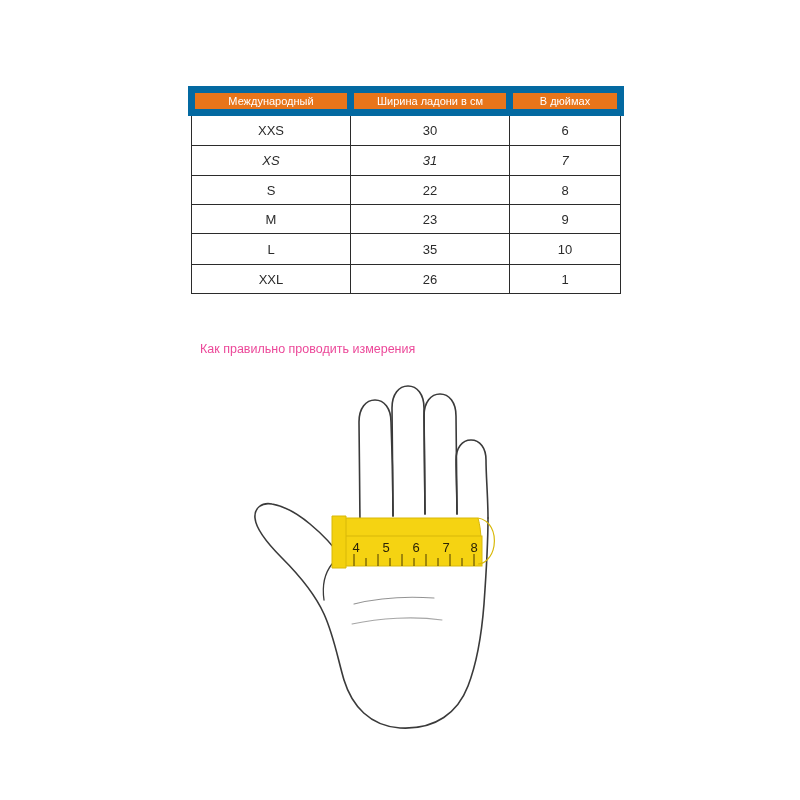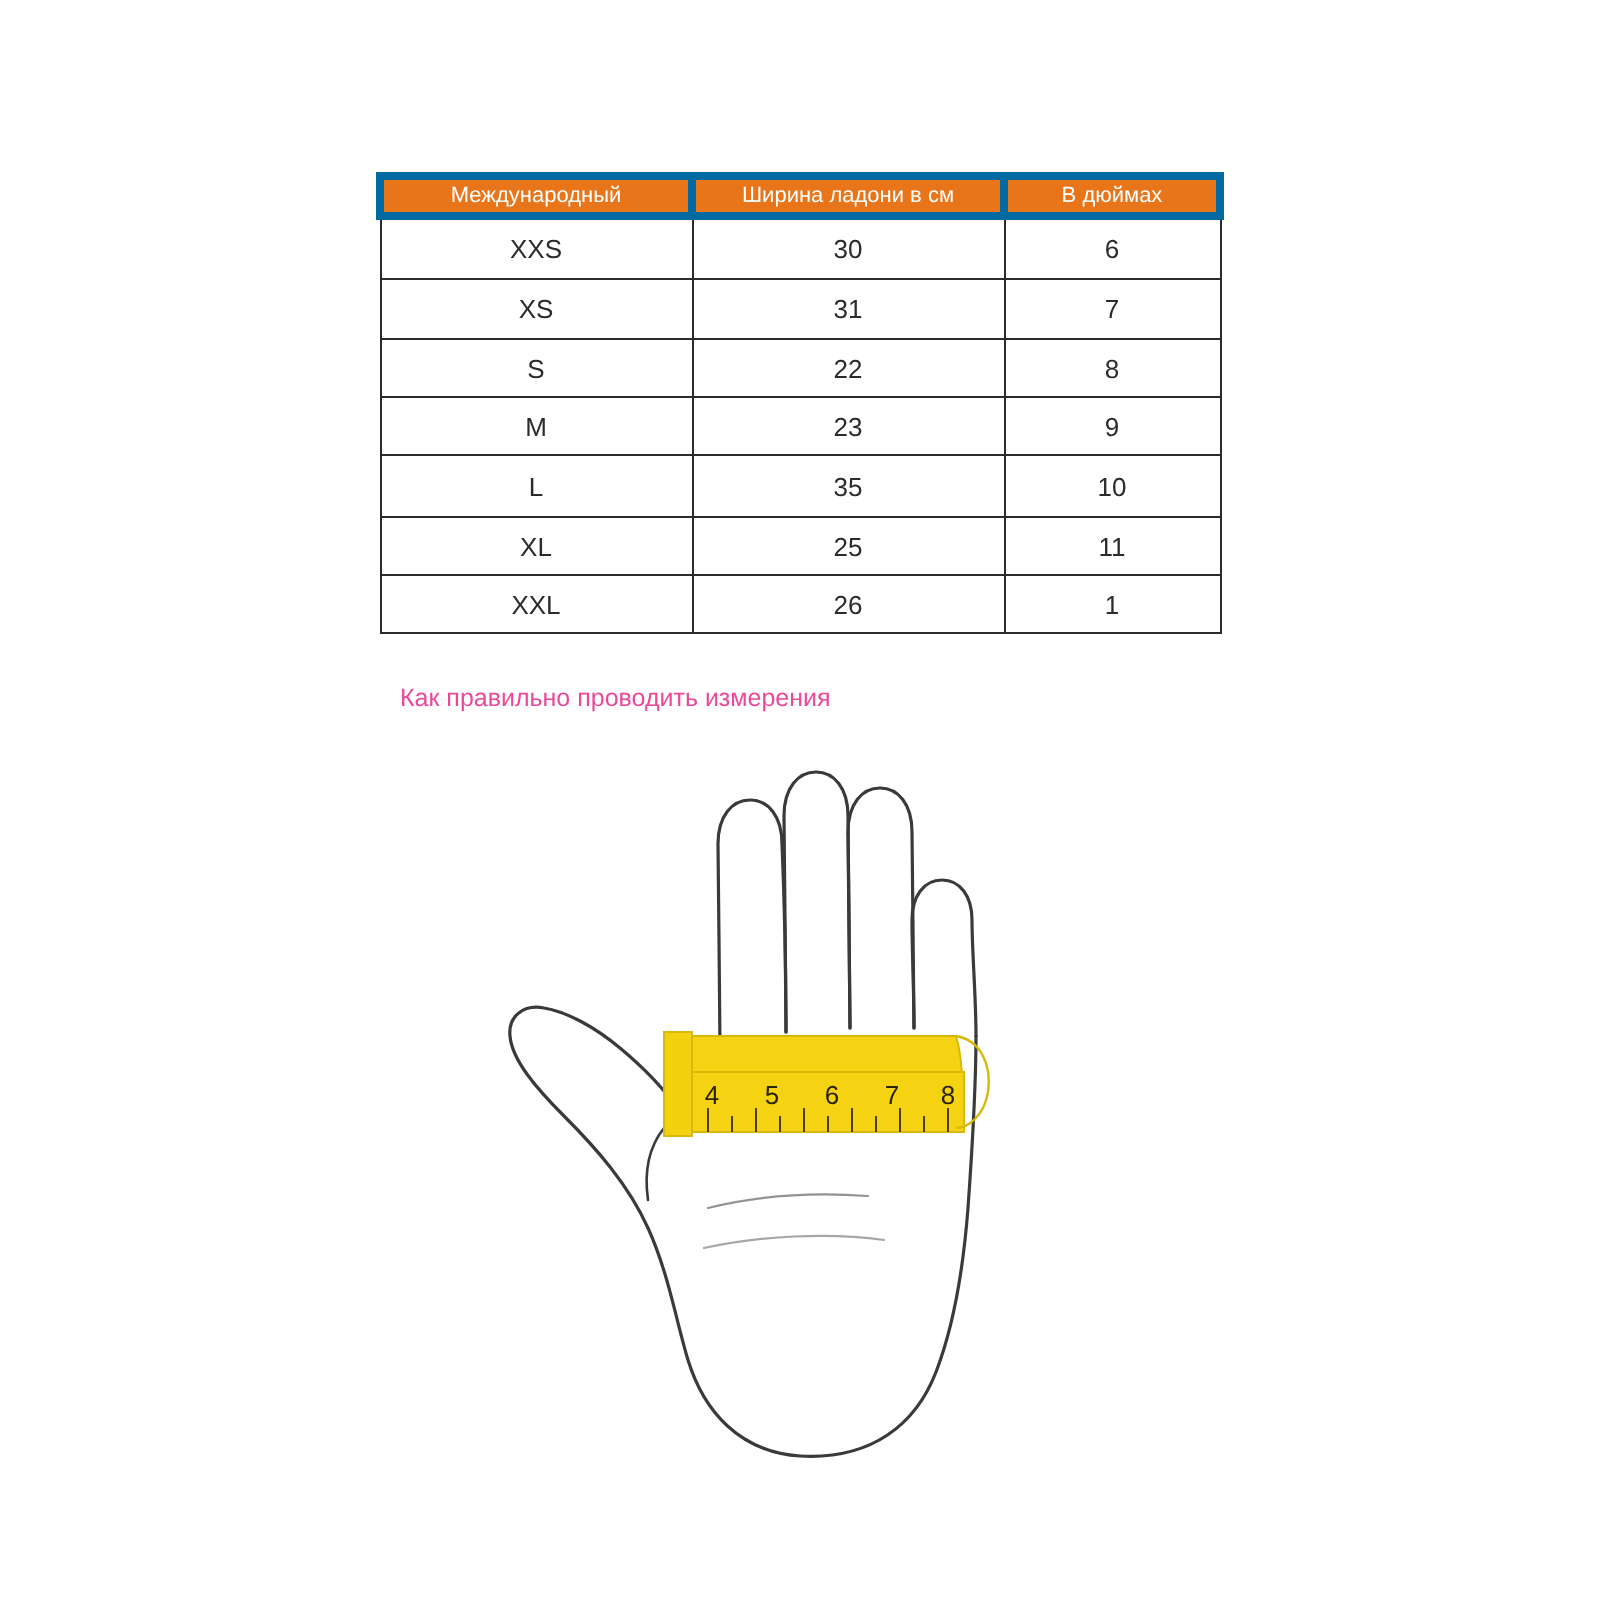--- a/index.html
+++ b/index.html
@@ -25,33 +25,33 @@
     border-collapse: collapse;
     table-layout: fixed;
   }
   .size-table th {
     background: #e8751a;
     color: #ffffff;
     font-weight: normal;
     font-size: 11px;
     padding: 2px 2px;
     text-align: center;
-    border: 4px solid #0369a1;
+    border: 7px solid #0369a1;
   }
   .size-table td {
     border: 1px solid #2b2b2b;
     text-align: center;
     font-size: 13px;
     color: #2b2b2b;
     padding: 0;
     height: 28px;
     vertical-align: middle;
   }
   .size-table tbody tr:nth-child(1) td { height: 29px; }
-  .size-table tbody tr:nth-child(2) td { height: 29px; }
+  .size-table tbody tr:nth-child(2) td { height: 29px; font-style: italic; }
   .size-table tbody tr:nth-child(5) td { height: 30px; }
 
   .col-0 { width: 148px; }
   .col-1 { width: 148px; }
   .col-2 { width: 100px; }
 
   
   .caption {
     position: absolute;
     left: 200px;
@@ -104,25 +104,20 @@
     </tr>
     <tr>
       <td>M</td>
       <td>23</td>
       <td>9</td>
     </tr>
     <tr>
       <td>L</td>
       <td>35</td>
       <td>10</td>
-    </tr>
-    <tr>
-      <td>XL</td>
-      <td>25</td>
-      <td>11</td>
     </tr>
     <tr>
       <td>XXL</td>
       <td>26</td>
       <td>1</td>
     </tr>
   </tbody>
 </table>
 
 <div class="caption">Как правильно проводить измерения</div>

